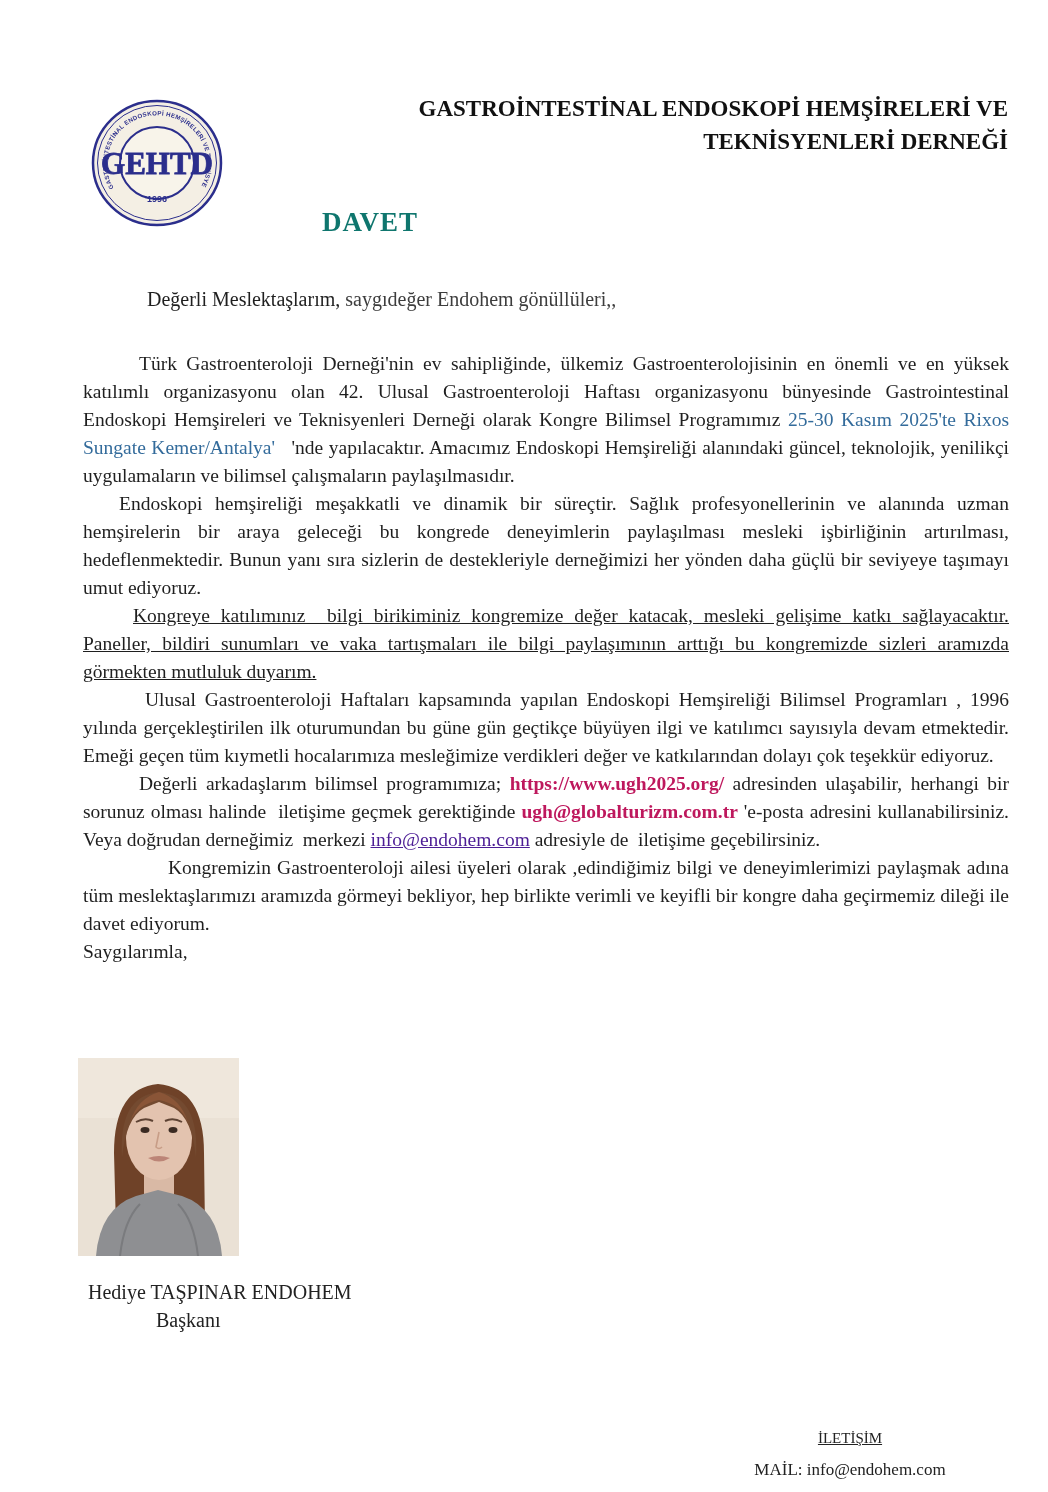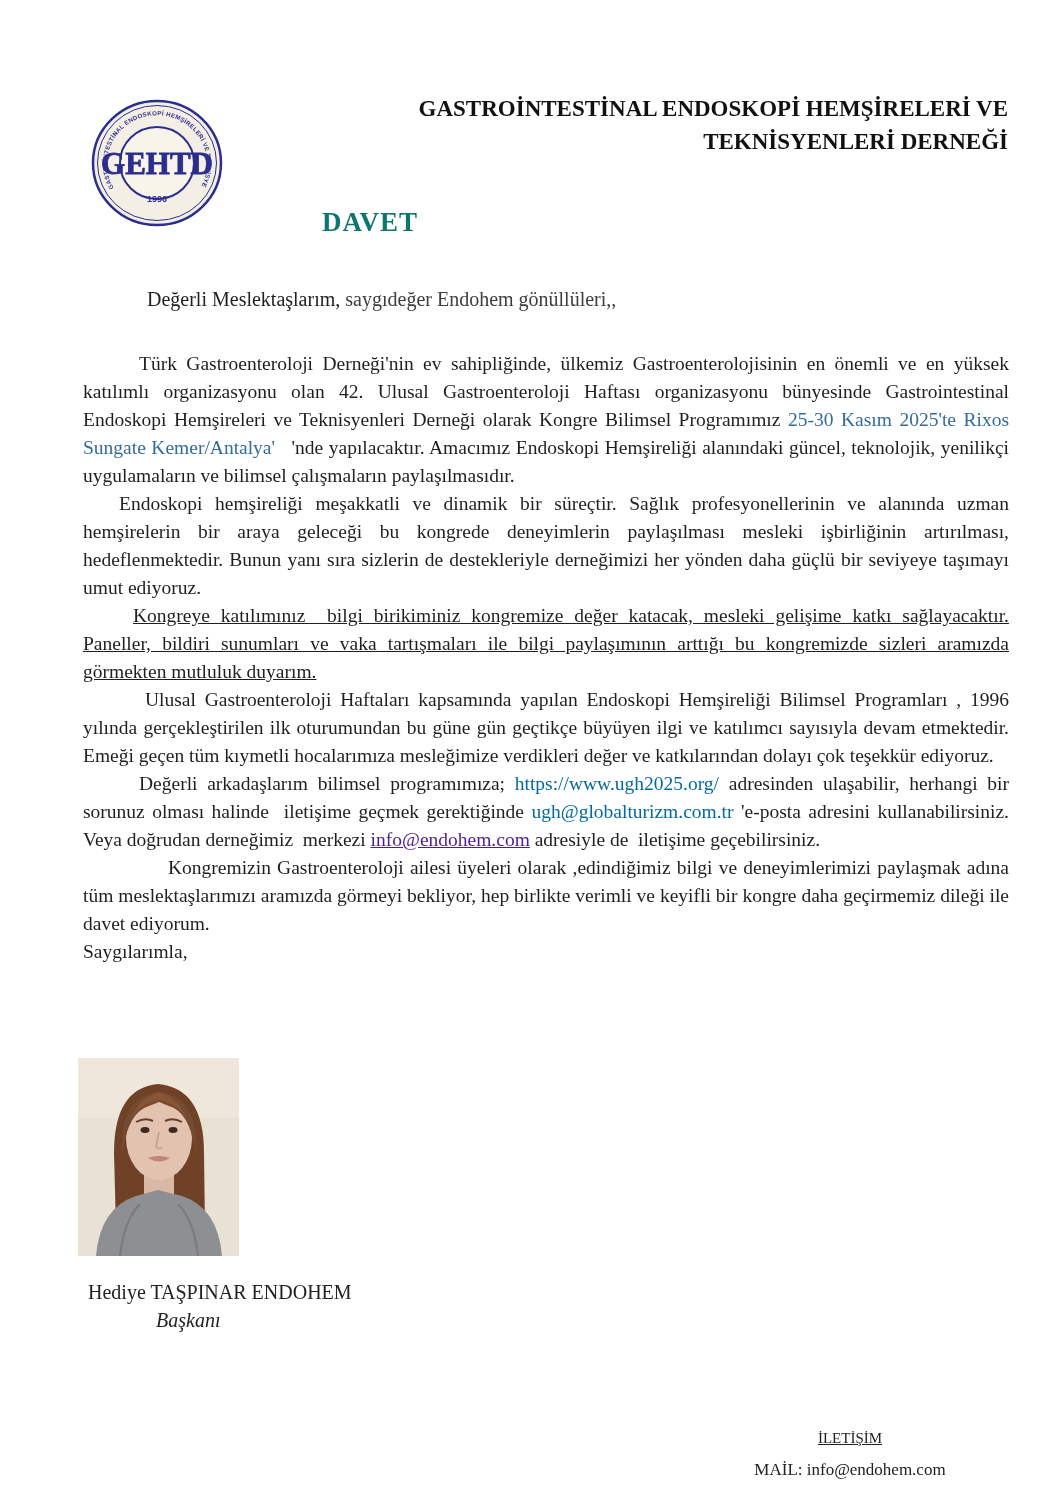--- a/index.html
+++ b/index.html
@@ -28,27 +28,27 @@
   }
   .body-text p{margin:0;}
   .p1{text-indent:56px;}
   .p2{text-indent:36px;}
   .p3{text-indent:50px;text-decoration:underline;}
   .p4{text-indent:62px;margin-top:14px;}
   .p5{text-indent:56px;margin-top:14px;}
   .p6{text-indent:85px;margin-top:14px;}
   .closing{margin-top:17px;margin-left:13px;text-indent:0;font-family:Liberation Serif, serif;}
   .date-blue{color:#336b9b;}
-  .link-light{color:#0369a1;}
+  .link-light{color:#be185d;font-weight:bold;}
   .link-underline{color:#4c1d95;text-decoration:underline;}
   
   .photo{position:absolute;left:78px;top:1058px;width:161px;height:198px;}
   
   .signature{position:absolute;left:88px;top:1278px;font-size:20px;line-height:28px;color:#222;}
-  .signature .role{margin-left:68px;font-style:italic;}
+  .signature .role{margin-left:68px;}
   
   .footer{position:absolute;left:700px;top:1386px;width:300px;text-align:center;}
   .footer .contact{font-size:15px;text-decoration:underline;color:#222;margin-top:44px;}
   .footer .mail{font-size:17px;margin-top:13px;color:#222;}
 </style>
 </head>
 <body>
 
 <div class="page">
 

